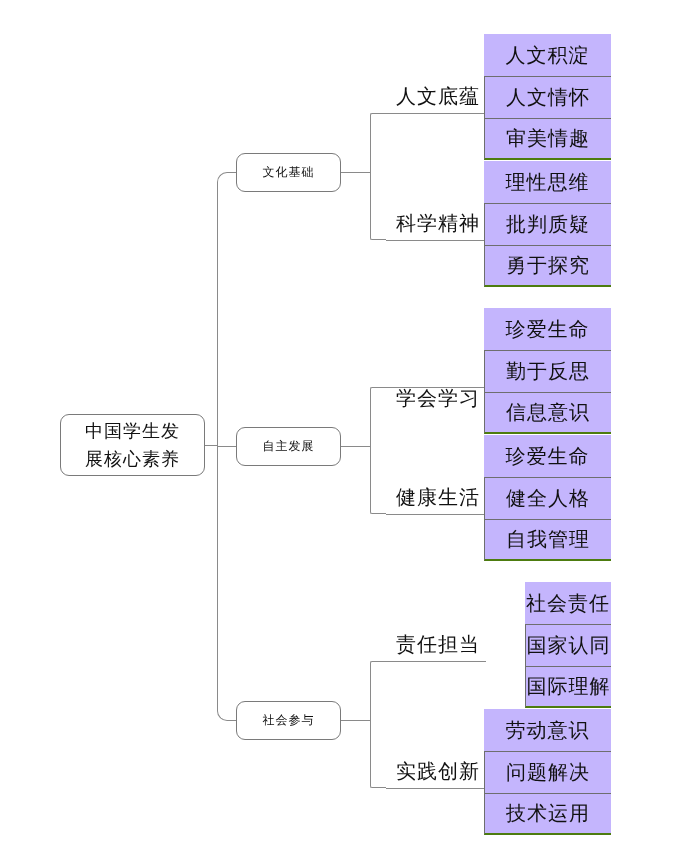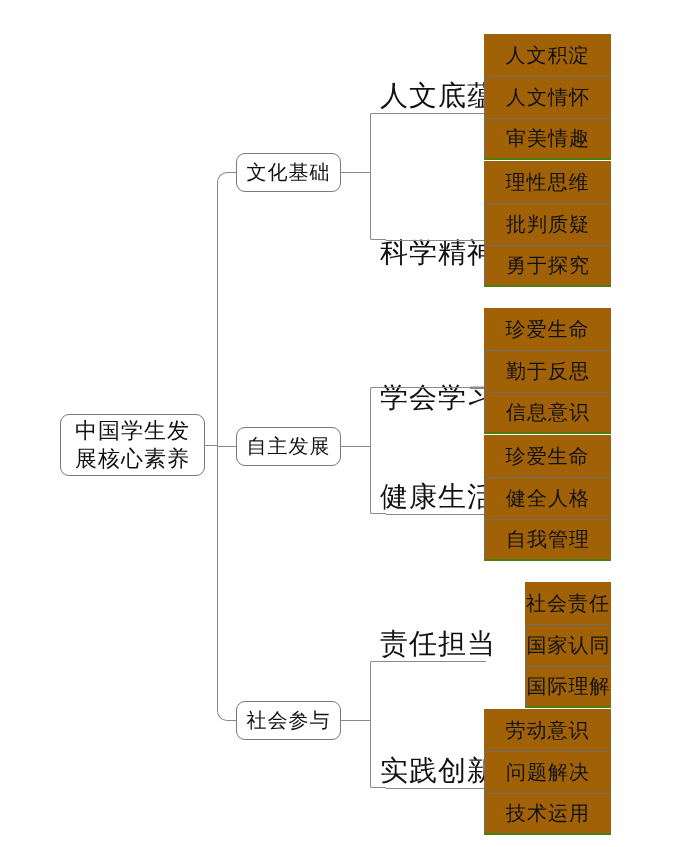--- a/index.html
+++ b/index.html
@@ -17,39 +17,39 @@
   .node-box{
     position:absolute;
     border:1px solid #7a7a7a;
     border-radius:9px;
     background:#ffffff;
     box-sizing:border-box;
     display:flex;
     flex-direction:column;
     align-items:center;
     justify-content:center;
-    font-size:20px;
+    font-size:12px;
     line-height:27px;
     letter-spacing:1px;
     white-space:nowrap;
     color:#111;
   }
   .node-box.root{
     left:60px;top:414px;width:145px;height:62px;
-    font-size:22px;line-height:28px;
+    font-size:18px;line-height:28px;
   }
   .node-box.lvl2{
     width:105px;height:39px;left:236px;
   }
   .node-box .ln{display:block;}
 
   
   .lvl3-label{
     position:absolute;
-    font-size:28px;
+    font-size:20px;
     line-height:20px;
     letter-spacing:1px;
     white-space:nowrap;
     color:#111;
     text-align:right;
     width:100px;
     left:380px;
   }
 
   
@@ -62,21 +62,21 @@
   .leaf{
     height:42px;
     box-sizing:border-box;
     display:flex;
     align-items:center;
     justify-content:center;
     font-size:20px;
     letter-spacing:1px;
     white-space:nowrap;
     color:#111;
-    background:#a16207;
+    background:#c4b5fd;
   }
   
   .leaf.first{border:none;}
   
   .leaf.framed{
     border-left:1px solid #6e6e6e;
     border-top:1px solid #6e6e6e;
   }
   .leaf.framed.last{
     border-bottom:2px solid #4d7c0f;
@@ -153,21 +153,21 @@
   <div class="l2-bracket" style="top:113px;height:127px;"></div>
 
   <div class="lvl3-label" style="top:86px;">人文底蕴</div>
   <div class="l3-stub" style="left:386px;top:113px;"></div>
   <div class="leaf-stack" style="top:34px;">
     <div class="leaf first">人文积淀</div>
     <div class="leaf framed">人文情怀</div>
     <div class="leaf framed last">审美情趣</div>
   </div>
 
-  <div class="lvl3-label" style="top:213px;margin-top:30px;">科学精神</div>
+  <div class="lvl3-label" style="top:213px;">科学精神</div>
   <div class="l3-stub" style="left:386px;top:240px;"></div>
   <div class="leaf-stack" style="top:161px;">
     <div class="leaf first">理性思维</div>
     <div class="leaf framed">批判质疑</div>
     <div class="leaf framed last">勇于探究</div>
   </div>
 
   <div class="node-box lvl2" style="top:427px;">
     <span>自主发展</span>
   </div>

